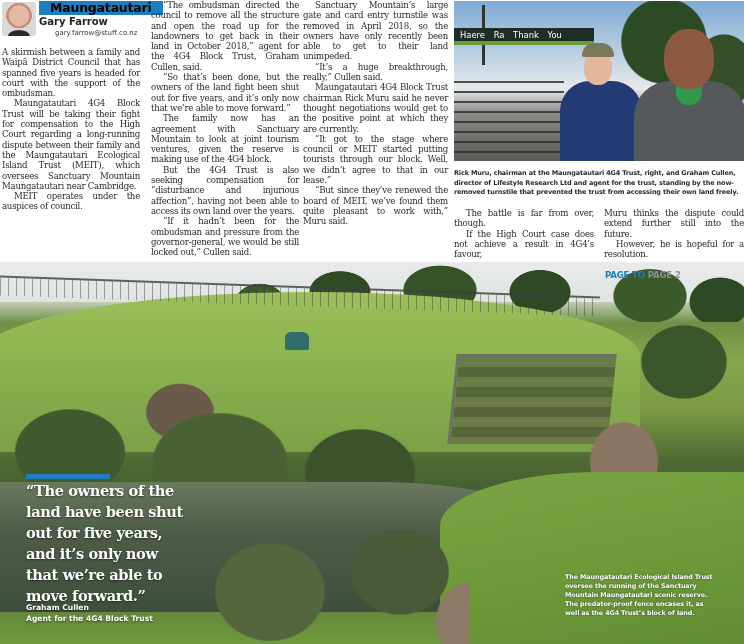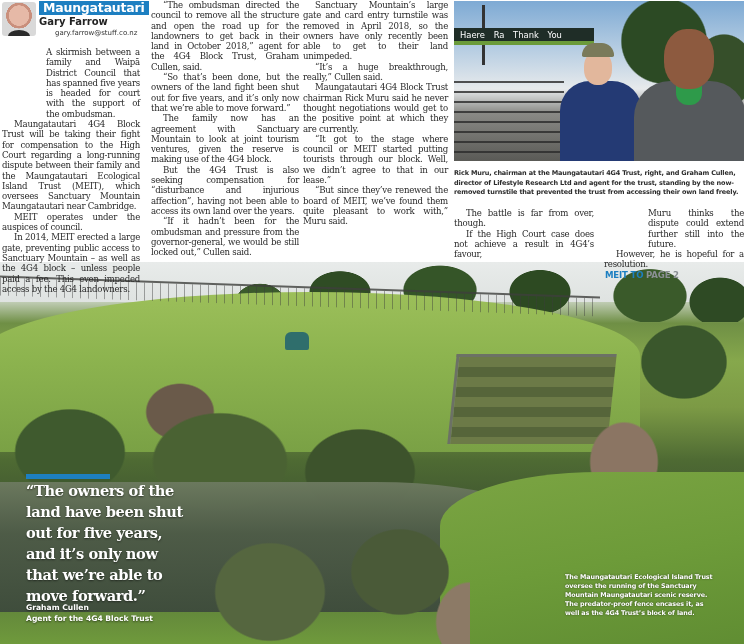--- a/index.html
+++ b/index.html
@@ -57,33 +57,33 @@
         radial-gradient(ellipse 80px 70px at 250px 70px, #4a5a38 60%, transparent 62%),
         radial-gradient(ellipse 60px 70px at 320px 120px, #8c7a66 55%, transparent 58%); }
 
     
     .byline { position: absolute; left: 0; top: 0; width: 148px; height: 40px; }
     .author-photo { position: absolute; left: 2px; top: 2px; width: 34px; height: 34px;
       border-radius: 3px; overflow: hidden;
       background: radial-gradient(circle at 50% 40%, #e6b9a7 0 38%, #c98f7c 39% 48%, #d9d9d9 49%); }
     .author-photo::after { content: ""; position: absolute; left: 6px; bottom: -6px; width: 22px; height: 12px;
       border-radius: 50%; background: #2b2b2b; }
-    .section-tag { position: absolute; left: 39px; top: 1px; height: 14px; padding: 0 4px;
-      background: #1d7fc1; color: #ffffff; font-family: "DejaVu Sans", sans-serif; font-weight: bold;
+    .section-tag { position: absolute; left: 39px; top: 1px; height: 14px; padding: 0 11px;
+      background: #1d7fc1; color: #000000; font-family: "DejaVu Sans", sans-serif; font-weight: bold;
       font-size: 12.5px; line-height: 14px; letter-spacing: -0.2px; }
     .author-name { position: absolute; left: 39px; top: 16px; font-family: "DejaVu Sans", sans-serif;
       font-weight: bold; font-size: 10px; color: #222; text-align: right; }
     .author-email { position: absolute; left: 39px; top: 29px; font-family: "DejaVu Sans", sans-serif;
       font-size: 7px; color: #333; padding-left: 16px; }
 
     
     .col { position: absolute; font-size: 8.6px; line-height: 10.3px; color: #2a2a2a;
       text-align: justify; font-family: "DejaVu Serif", serif; letter-spacing: -0.25px; }
     .col p { text-indent: 12px; }
-    .col p.first { text-indent: 0; margin-left: 44px; }
+    .col p.first { text-indent: 0; }
     .col1 { left: 2px; top: 47px; width: 138px; }
     .col2 { left: 151px; top: 0px; width: 148px; }
     .col3 { left: 303px; top: 0px; width: 145px; }
     .col4 { left: 454px; top: 208px; width: 140px; }
     .col5 { left: 604px; top: 208px; width: 140px; }
 
     
     .people-photo { position: absolute; left: 454px; top: 1px; width: 290px; height: 160px; overflow: hidden;
       background: linear-gradient(180deg, #7eaad4 0%, #b6cde2 30%, #e7eaec 55%, #8a8a86 70%, #5a5a56 100%); }
     .pp-trees { position: absolute; right: 0; top: 0; width: 140px; height: 110px;
@@ -154,21 +154,20 @@
   <div class="author-photo"></div>
   <div class="section-tag">Maungatautari</div>
   <div class="author-name">Gary Farrow</div>
   <div class="author-email">gary.farrow@stuff.co.nz</div>
 </div>
 
 <div class="col col1">
   <p class="first">A skirmish between a family and Waipā District Council that has spanned five years is headed for court with the support of the ombudsman.</p>
   <p>Maungatautari 4G4 Block Trust will be taking their fight for compensation to the High Court regarding a long-running dispute between their family and the Maungatautari Ecological Island Trust (MEIT), which oversees Sanctuary Mountain Maungatautari near Cambridge.</p>
   <p>MEIT operates under the auspices of council.</p>
-  <p>In 2014, MEIT erected a large gate, preventing public access to Sanctuary Mountain – as well as the 4G4 block – unless people paid a fee. This even impeded access by the 4G4 landowners.</p>
 </div>
 
 <div class="col col2">
   <p>“The ombudsman directed the council to remove all the structure and open the road up for the landowners to get back in their land in October 2018,” agent for the 4G4 Block Trust, Graham Cullen, said.</p>
   <p>“So that’s been done, but the owners of the land fight been shut out for five years, and it’s only now that we’re able to move forward.”</p>
   <p>The family now has an agreement with Sanctuary Mountain to look at joint tourism ventures, given the reserve is making use of the 4G4 block.</p>
   <p>But the 4G4 Trust is also seeking compensation for “disturbance and injurious affection”, having not been able to access its own land over the years.</p>
   <p>“If it hadn’t been for the ombudsman and pressure from the governor-general, we would be still locked out,” Cullen said.</p>
 </div>
 
@@ -201,21 +200,21 @@
 <div class="col col4">
   <p>The battle is far from over, though.</p>
   <p>If the High Court case does not achieve a result in 4G4’s favour,</p>
 </div>
 <div class="col col5">
   <p class="first">Muru thinks the dispute could extend further still into the future.</p>
   <p>However, he is hopeful for a resolution.</p>
 </div>
 
 <div class="turn-to">
-  <span class="t1">MEIT TO</span>
+  <span class="t1">PAGE TO</span>
   <span class="t2">PAGE 2</span>
 </div>
 
 <div class="quote-bar"></div>
 <div class="pull-quote">“The owners of the land have been shut out for five years, and it’s only now that we’re able to move forward.”</div>
 <div class="quote-attrib-name">Graham Cullen</div>
 <div class="quote-attrib-role">Agent for the 4G4 Block Trust</div>
 
 <div class="landscape-caption">The Maungatautari Ecological Island Trust oversee the running of the Sanctuary Mountain Maungatautari scenic reserve. The predator-proof fence encases it, as well as the 4G4 Trust’s block of land.</div>
 

